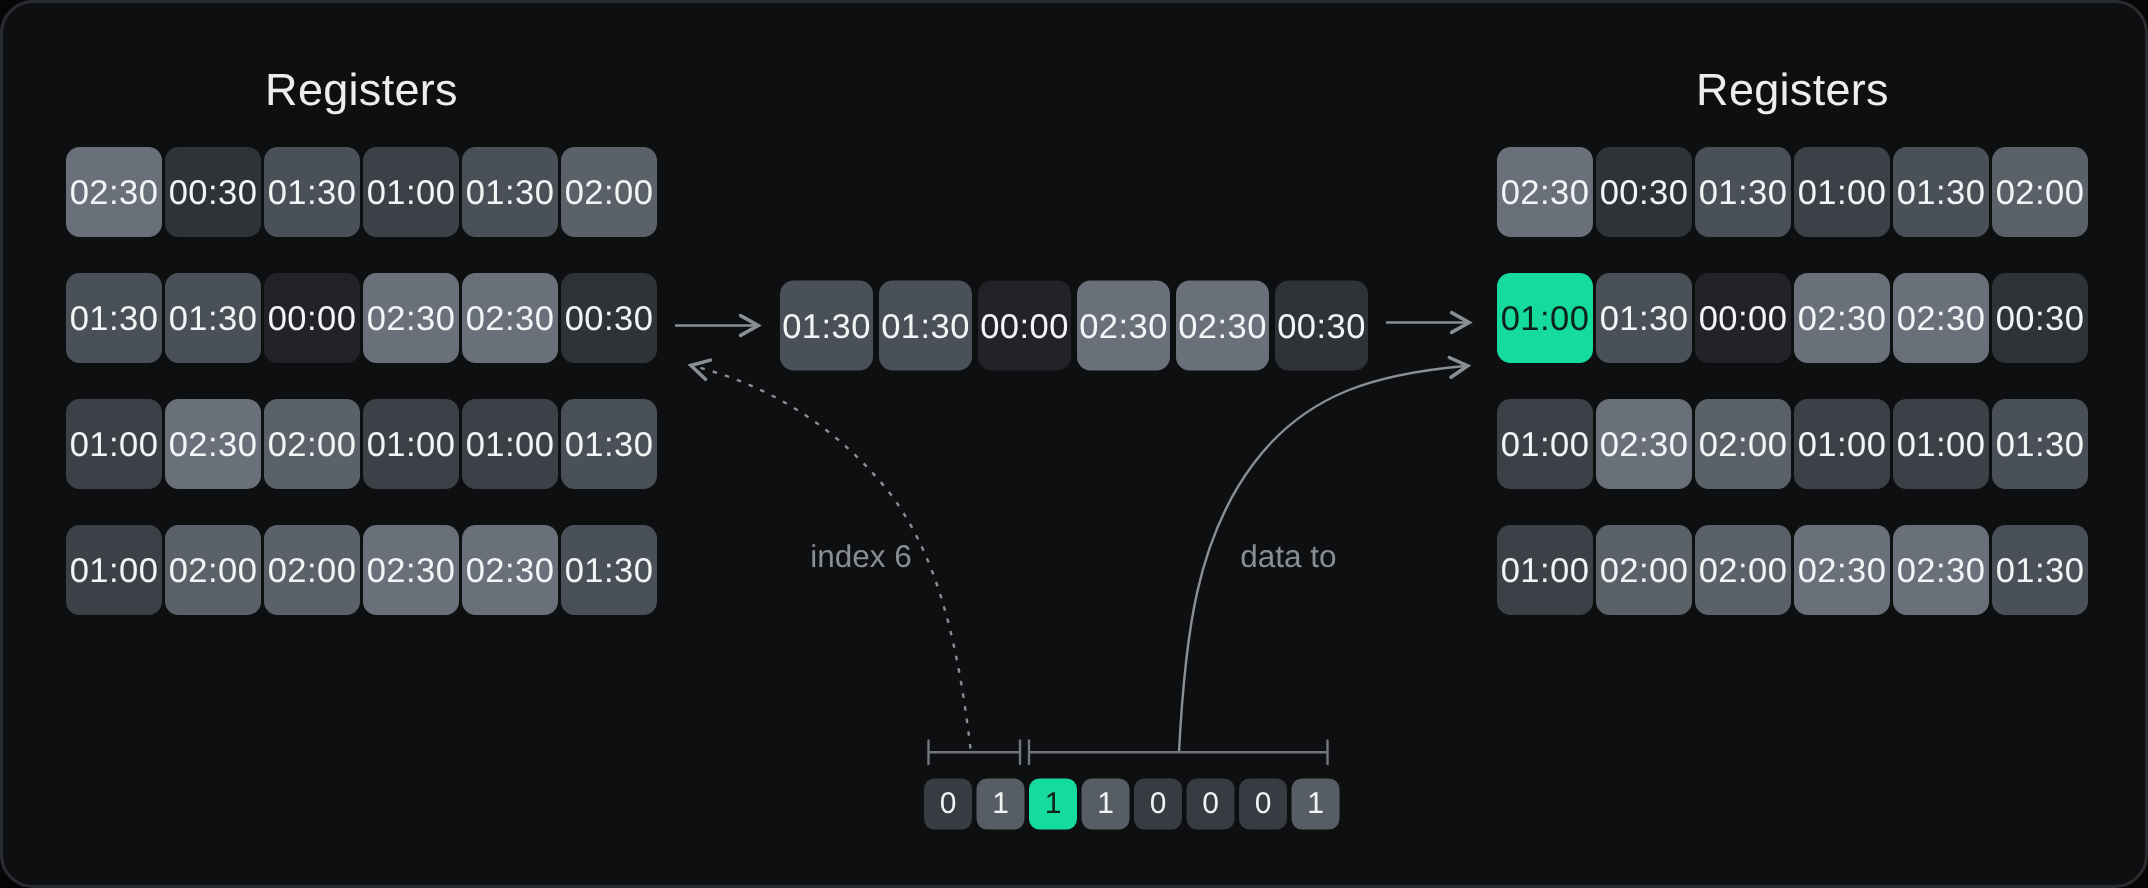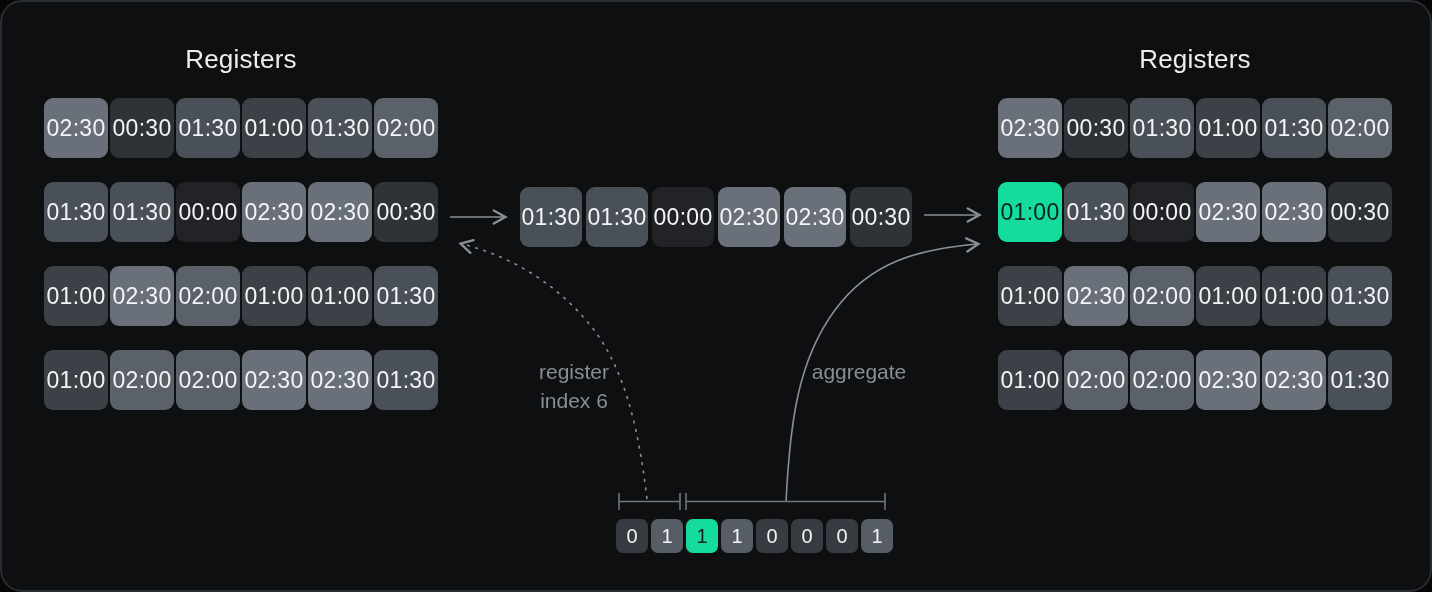--- a/index.html
+++ b/index.html
@@ -20,21 +20,21 @@
     background: #0E0F11;
     border: 2px solid #292C30;
     border-radius: 22px;
     overflow: hidden;
   }
   .title {
     position: absolute;
     top: 42px;
     width: 394px;
     text-align: center;
-    font-size: 26px;
+    font-size: 30px;
     font-weight: 500;
     letter-spacing: 0.2px;
     color: #ECEDEF;
   }
   .title.left  { left: 42px; }
   .title.right { left: 996px; }
 
   .grid {
     position: absolute;
     top: 96px;
@@ -210,26 +210,25 @@
     <path d="M645,497 C637,430 624,368 589,324 C553,280 508,254 460,242" stroke="#8A8E95" stroke-width="1.6" fill="none" stroke-dasharray="3 5.5" marker-end="url(#arr)"></path>
 
     <path d="M784,500 C788,420 796,358 833,308 C869,259 918,247 975,242" stroke="#8A8E95" stroke-width="1.6" fill="none" marker-end="url(#arr)"></path>
 
     <path d="M617,491 v17 M678,491 v17 M617,499.5 h61" stroke="#71757C" stroke-width="1.6" fill="none"></path>
 
     <path d="M684,491 v17 M883,491 v17 M684,499.5 h199" stroke="#71757C" stroke-width="1.6" fill="none"></path>
   </svg>
 
   <div id="label-register-index" class="float-label">
-    <div>register</div>
     <div>index 6</div>
   </div>
 
   <div id="label-data-aggregate" class="float-label">
-    <div>aggregate</div>
+    <div>data to</div>
   </div>
 
   <div id="bit-row">
       <div class="bit" style="background: rgb(56, 60, 66);">0</div>
       <div class="bit" style="background: rgb(87, 93, 101);">1</div>
       <div class="bit" style="background: rgb(21, 219, 156); color: rgb(14, 35, 28);">1</div>
       <div class="bit" style="background: rgb(87, 93, 101);">1</div>
       <div class="bit" style="background: rgb(56, 60, 66);">0</div>
       <div class="bit" style="background: rgb(56, 60, 66);">0</div>
       <div class="bit" style="background: rgb(56, 60, 66);">0</div>

